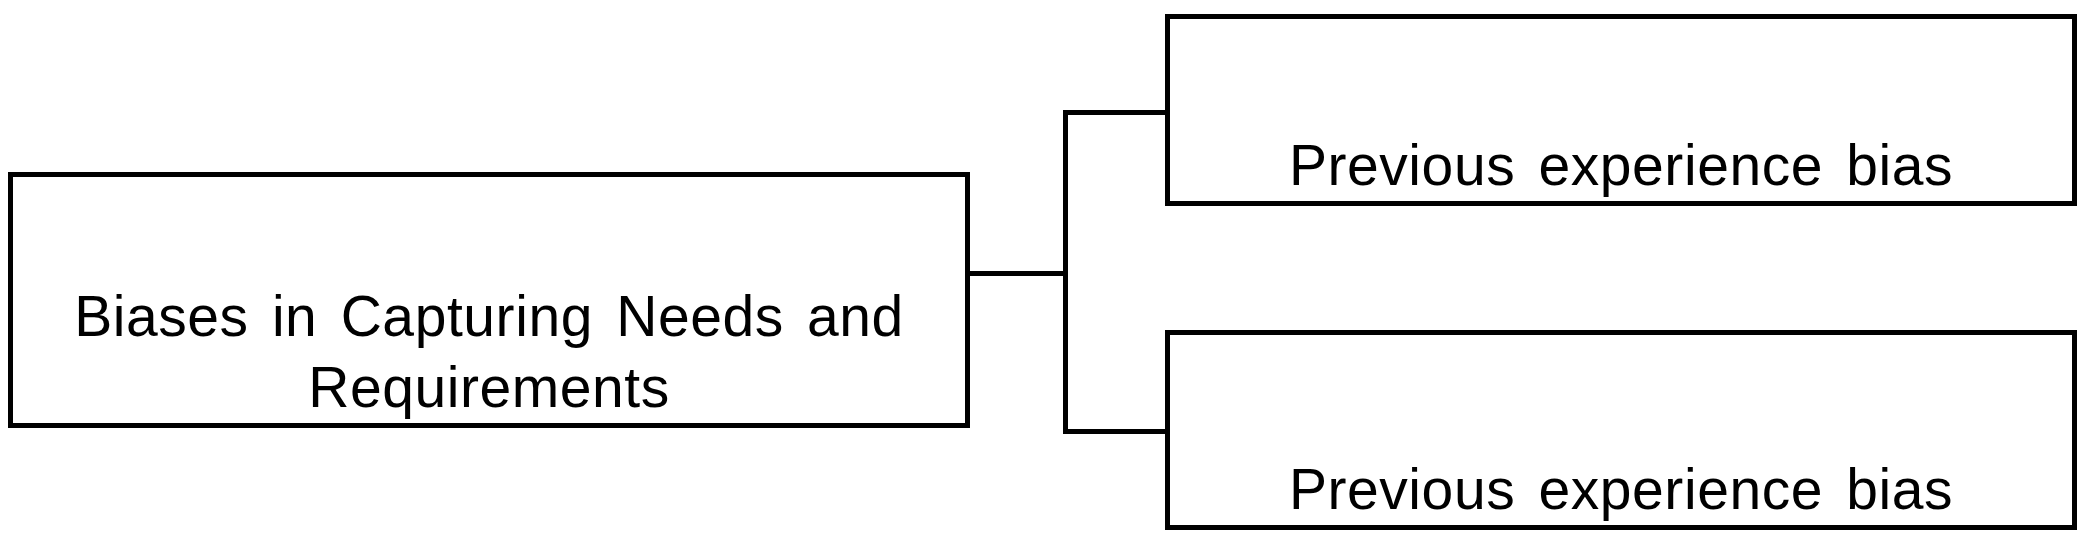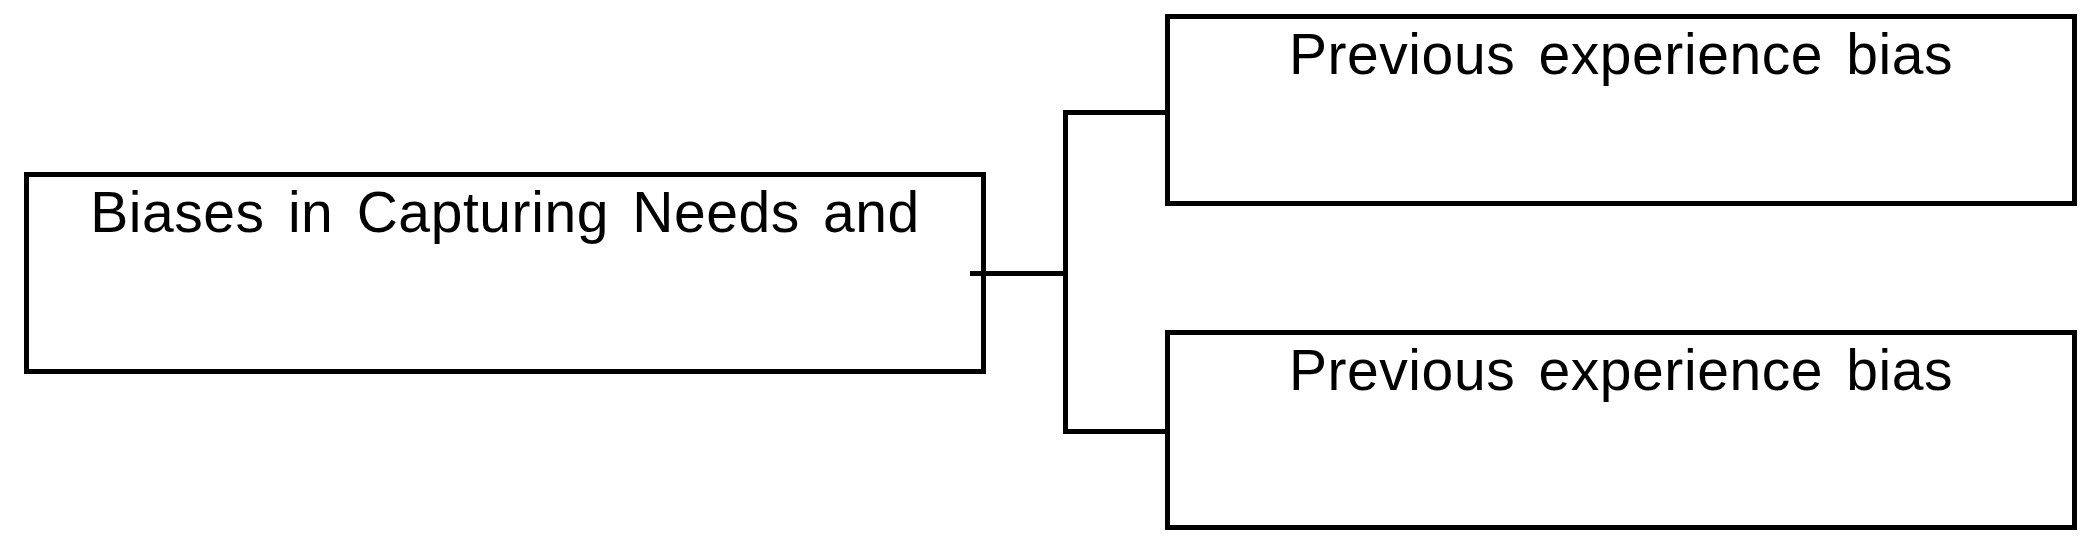--- a/index.html
+++ b/index.html
@@ -17,47 +17,48 @@
     overflow: hidden;
   }
   .box {
     position: absolute;
     box-sizing: border-box;
     border: 5px solid var(--box_border, #000000);
     background: var(--box_fill, #ffffff);
     display: flex;
     flex-direction: column;
     align-items: center;
-    justify-content: flex-start;
+    justify-content: flex-end;
     text-align: center;
     font-size: 57px;
     line-height: 1.25;
     word-spacing: 0.12em;
     letter-spacing: 0.01em;
   }
   .box .line { display: block; }
-  .node-root   { left: 24px;    top: 172px; width: 962px; height: 202px; }
+  .node-root   { left: 8px;    top: 172px; width: 962px; height: 256px; }
   .node-child1 { left: 1165px; top: 14px;  width: 912px; height: 192px; }
   .node-child2 { left: 1165px; top: 330px; width: 912px; height: 200px; }
   .connector {
     position: absolute;
     background: var(--connector, #000000);
   }
   .conn-stub       { left: 970px;  top: 271px; width: 95px;  height: 5px; }
   .conn-trunk      { left: 1063px; top: 110px; width: 5px;   height: 324px; }
   .conn-arm-top    { left: 1063px; top: 110px; width: 102px; height: 5px; }
   .conn-arm-bottom { left: 1063px; top: 429px; width: 102px; height: 5px; }
 </style>
 </head>
 <body>
 
 <div class="canvas" style="--background: #ffffff; --box_border: #000000; --box_fill: #ffffff; --text: #000000; --connector: #000000;">
 
   <div class="box node-root">
     <span class="line">Biases in Capturing Needs and</span>
+    <span class="line">Requirements</span>
   </div>
 
   <div class="connector conn-stub"></div>
   <div class="connector conn-trunk"></div>
   <div class="connector conn-arm-top"></div>
   <div class="connector conn-arm-bottom"></div>
 
   <div class="box node-child1">
     <span class="line">Previous experience bias</span>
   </div>

